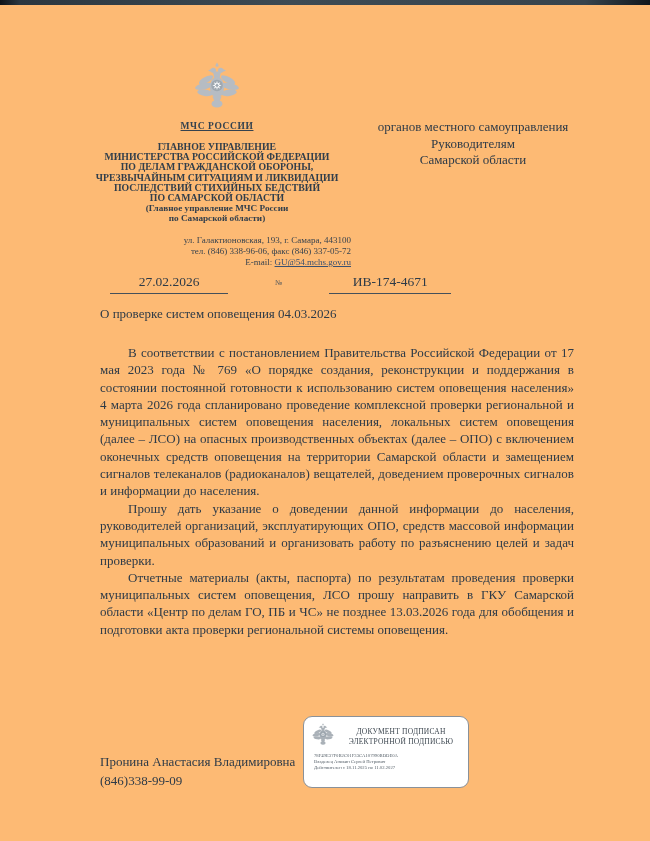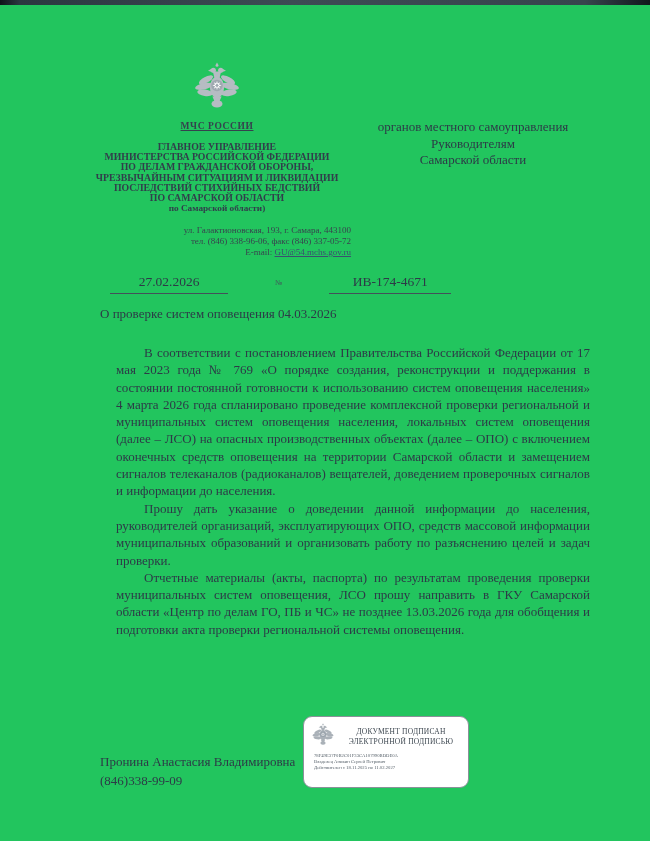--- a/index.html
+++ b/index.html
@@ -1,18 +1,18 @@
 <!DOCTYPE html>
 <html lang="ru"><head>
 <meta charset="utf-8">
 <style>
   html,body{margin:0;padding:0;background:#e8e8e8;}
   .page{
     position:relative;width:650px;height:841px;margin:0 auto;
-    background:#22c55e;overflow:hidden;
+    background:#fdba74;overflow:hidden;
     font-family:"Liberation Serif","DejaVu Serif",serif;
     color:#2d3a47;
   }
   .scan-strip{
     position:absolute;top:0;left:0;width:650px;height:5px;
     background:linear-gradient(90deg,#0e1318 0%,#2b3740 3%,#3d4b54 45%,#37444d 90%,#11171c 100%);
   }
   
   .letterhead{position:absolute;left:83px;top:62px;width:268px;text-align:center;}
   .emblem{display:block;margin:0 auto;}
@@ -31,21 +31,21 @@
     border-bottom:1.2px solid #44505a;padding-bottom:3px;
   }
   .date-field{width:118px;}
   .num-field{width:122px;}
   .num-sign{font-size:7.5px;color:#44505a;margin:0 3px 4px 3px;}
   
   .addressee{position:absolute;left:376px;top:119px;width:194px;text-align:center;
     font-size:13px;line-height:16.5px;}
   
   .subject{position:absolute;left:100px;top:306px;font-size:13px;}
-  .body-text{position:absolute;left:116px;top:344px;width:474px;
+  .body-text{position:absolute;left:100px;top:344px;width:474px;
     font-size:13px;line-height:17.3px;text-align:justify;}
   .body-text p{margin:0;text-indent:28px;}
   
   .signature{position:absolute;left:100px;top:684px;width:474px;
     display:flex;justify-content:space-between;align-items:flex-end;}
   .sig-pos{font-size:13px;line-height:18px;}
   .sig-name{font-size:13px;padding-bottom:1px;}
   
   .stamp{position:absolute;left:303px;top:716px;width:166px;height:72px;
     background:#fff;border:1.5px solid #8a9199;border-radius:9px;box-sizing:border-box;}
@@ -91,20 +91,21 @@
       <rect x="47" y="47" width="6" height="6" transform="rotate(45 50 50)" fill="#9fa8b0"></rect>
     </svg>
     <div class="org-short">МЧС РОССИИ</div>
     <div class="org-lines">
       <span class="org-line">ГЛАВНОЕ УПРАВЛЕНИЕ</span>
       <span class="org-line">МИНИСТЕРСТВА РОССИЙСКОЙ ФЕДЕРАЦИИ</span>
       <span class="org-line">ПО ДЕЛАМ ГРАЖДАНСКОЙ ОБОРОНЫ,</span>
       <span class="org-line">ЧРЕЗВЫЧАЙНЫМ СИТУАЦИЯМ И ЛИКВИДАЦИИ</span>
       <span class="org-line">ПОСЛЕДСТВИЙ СТИХИЙНЫХ БЕДСТВИЙ</span>
       <span class="org-line">ПО САМАРСКОЙ ОБЛАСТИ</span>
+      <span class="org-sub">(Главное управление МЧС России</span>
       <span class="org-sub">по Самарской области)</span>
     </div>
     <div class="addr">
       <span class="addr-line">ул. Галактионовская, 193, г. Самара, 443100</span>
       <span class="addr-line">тел. (846) 338-96-06, факс (846) 337-05-72</span>
       <span class="addr-line"><span>E-mail: </span><a class="email-link" href="#">GU@54.mchs.gov.ru</a></span>
     </div>
   </div>
 
   <div class="datenum">

